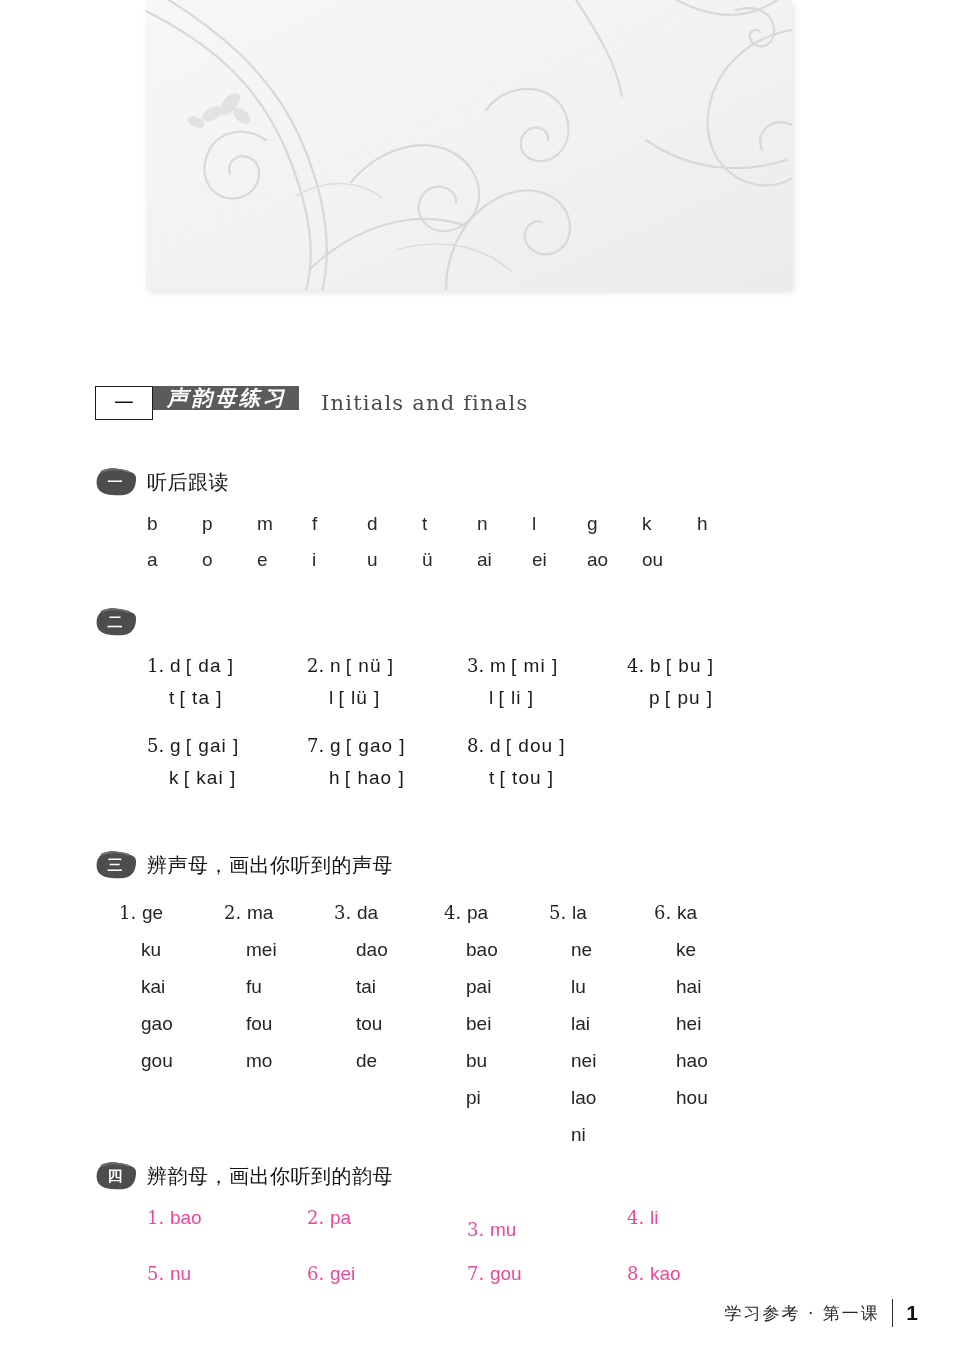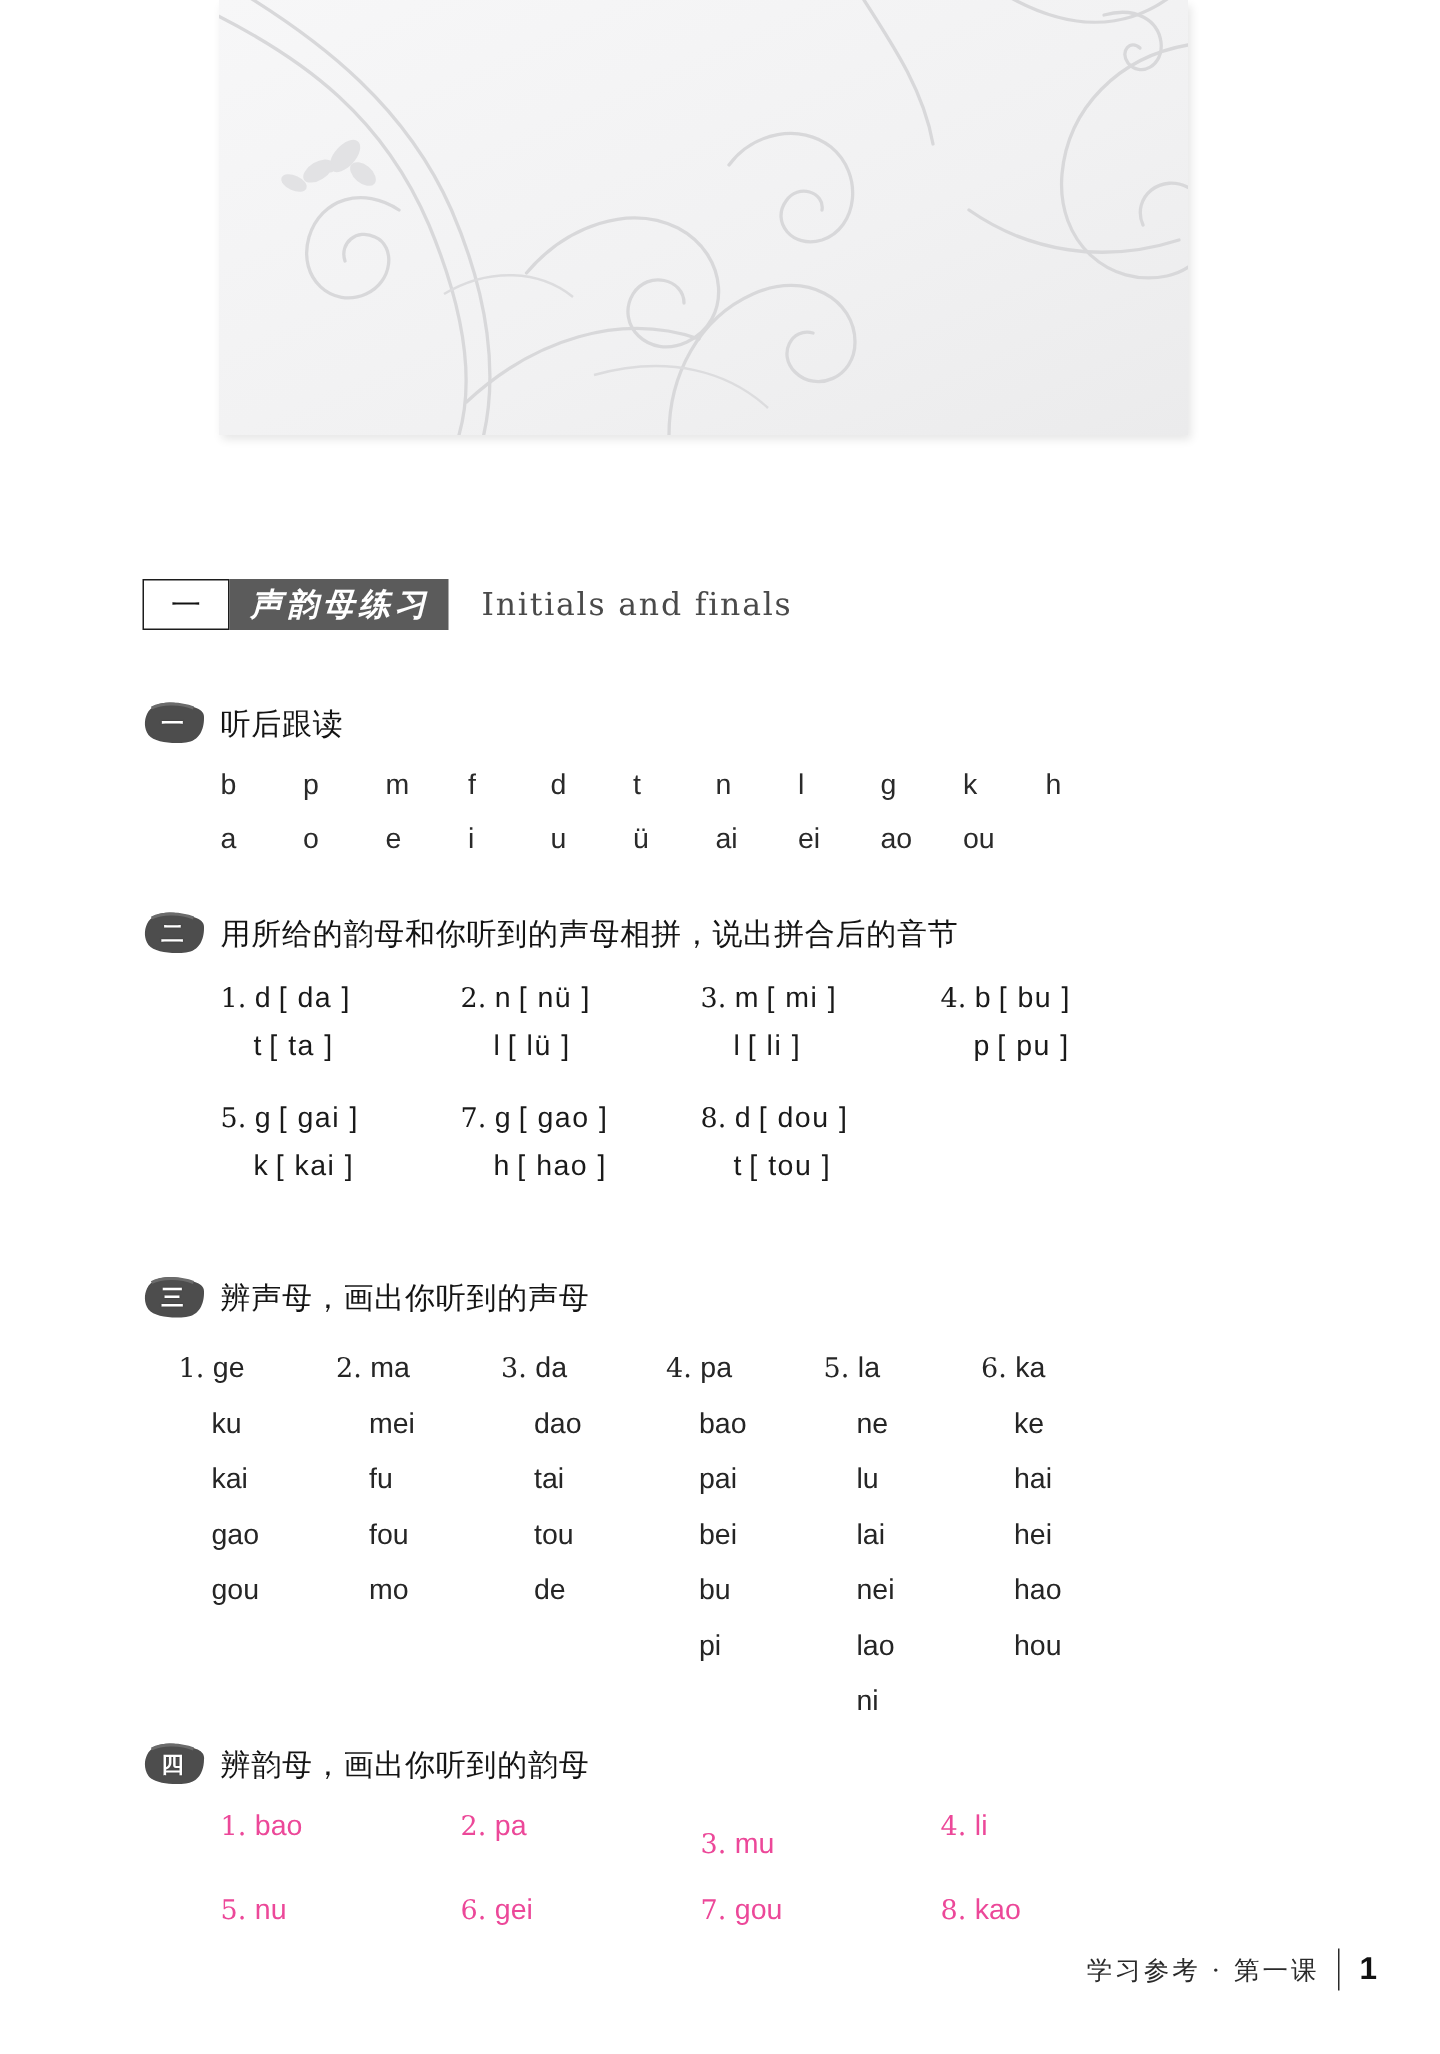--- a/index.html
+++ b/index.html
@@ -43,21 +43,21 @@
     position:absolute; left: 95px; top: 386px;
     display: flex; align-items: stretch;
   }
   .banner-num {
     width: 58px; height: 34px; border: 1.6px solid #1c1c1c;
     background: #fff; display:flex; align-items:center; justify-content:center;
     font-family: "DejaVu Serif","Liberation Serif",serif;
     font-size: 20px; color:#111;
   }
   .banner-cn {
-    height: 34px; padding: 0 12px 0 14px;
+    height: 24px; padding: 0 12px 0 14px;
     background: #5b5b5b;
     display:flex; align-items:center;
     color: #ffffff; font-size: 21px; letter-spacing: 3px;
     font-family: "DejaVu Serif","Liberation Serif",serif; font-weight:700;
     font-style: italic;
   }
   .banner-en {
     margin-left: 22px; display:flex; align-items:center;
     font-family: "DejaVu Serif","Liberation Serif",serif;
     font-size: 21px; color: #4a4a4a; letter-spacing: 1.2px;
@@ -205,21 +205,20 @@
 
 <div class="exercise" id="ex2" style="top:606px;">
   <div class="ex-head">
     <div class="badge">
       <svg width="44" height="30" viewBox="0 0 44 30">
         <path d="M3 9 C 6 2 16 0 24 2 C 33 4 42 5 41 12 C 41 19 38 27 29 28 C 20 29 8 28 4 23 C 1 19 1 13 3 9 Z" fill="#4d4d4d"></path>
         <path d="M6 5 C 14 1 26 2 34 5" stroke="#6b6b6b" stroke-width="2" fill="none"></path>
       </svg>
       <span>二</span>
     </div>
-    <div class="ex-title">用所给的韵母和你听到的声母相拼，说出拼合后的音节</div>
   </div>
   <div id="ex2-grid" style="margin-top:18px; margin-left:52px;">
       <div class="grid4" style="margin-top: 0px;">
         <div>
           <div style="white-space: pre;"><span class="num">1. </span><span class="syl">d </span><span class="brk">[ da ]</span></div>
           <div style="white-space: pre; margin-top: 10px; padding-left: 22px;"><span class="syl">t </span><span class="brk">[ ta ]</span></div>
         </div>
         <div>
           <div style="white-space: pre;"><span class="num">2. </span><span class="syl">n </span><span class="brk">[ nü ]</span></div>
           <div style="white-space: pre; margin-top: 10px; padding-left: 22px;"><span class="syl">l </span><span class="brk">[ lü ]</span></div>

